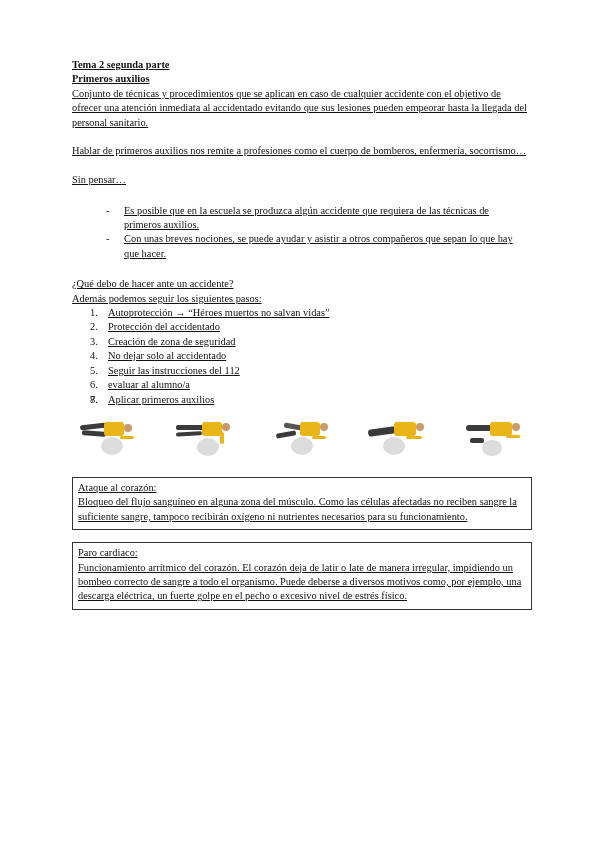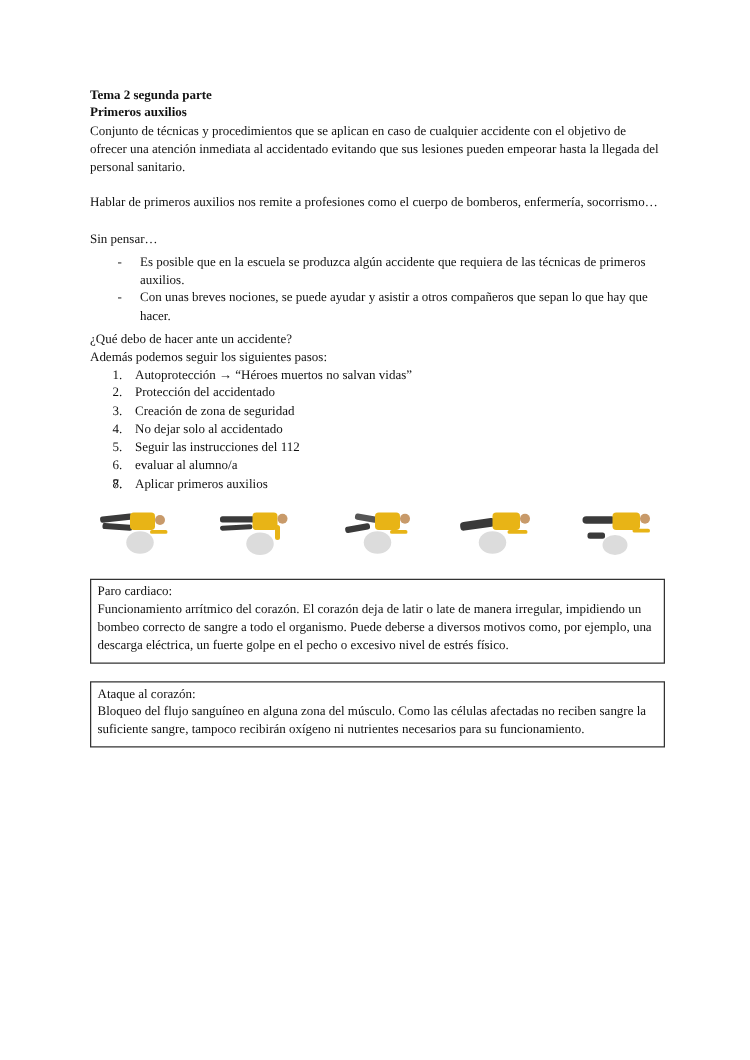--- a/index.html
+++ b/index.html
@@ -1,22 +1,22 @@
 <!DOCTYPE html>
 <html><head>
 <meta charset="utf-8">
 <style>
   html, body { margin: 0; padding: 0; background: #ffffff; }
   body { width: 600px; height: 848px; position: relative; overflow: hidden;
          font-family: "Liberation Serif", "DejaVu Serif", serif; color: #111; }
-  .page { position: absolute; left: 72px; top: 70px; width: 460px; font-size: 10.4px; line-height: 14.4px; }
+  .page { position: absolute; left: 72px; top: 58px; width: 460px; font-size: 10.4px; line-height: 14.4px; text-decoration: underline; }
   .b { font-weight: bold; }
   p { margin: 0; }
   .gap { height: 14.4px; }
-  ul.dash { list-style: none; margin: 4px; padding: 0; }
+  ul.dash { list-style: none; margin: 16px; padding: 0; }
   ul.dash li { position: relative; padding-left: 36px; }
   ul.dash li::before { content: "-"; position: absolute; left: 18px; }
   ol.num { list-style: none; margin: 0; padding: 0; }
   ol.num li { position: relative; padding-left: 36px; }
   ol.num li .n { position: absolute; left: 18px; }
   .figs { display: flex; justify-content: space-between; align-items: center; height: 52px; margin: 4px 0 4px 0; padding: 0 4px; }
   .fig { width: 68px; height: 42px; position: relative; }
   .box { border: 1.5px solid #333; padding: 3px 5px 5px 5px; margin-top: 10px; }
 </style>
 </head>
@@ -83,22 +83,22 @@
       <ellipse cx="32" cy="32" rx="10" ry="8" fill="#dcdcdc"></ellipse>
       <rect x="6" y="9" width="26" height="6" rx="3" fill="#3a3a3a"></rect>
       <rect x="10" y="22" width="14" height="5" rx="2" fill="#3a3a3a"></rect>
       <rect x="30" y="6" width="22" height="14" rx="3" fill="#e8b416"></rect>
       <circle cx="56" cy="11" r="4" fill="#c89a6a"></circle>
       <rect x="46" y="19" width="14" height="3" rx="1.5" fill="#e8b416"></rect>
     </svg>
   </div>
 
 
+  <div class="box" style="margin-top:14px;">
+    <p>Ataque al corazón:</p>
+    <p>Bloqueo del flujo sanguíneo en alguna zona del músculo. Como las células afectadas no reciben sangre la suficiente sangre, tampoco recibirán oxígeno ni nutrientes necesarios para su funcionamiento.</p>
+  </div>
+
   <div class="box" style="margin-top:12px;">
     <p>Paro cardiaco:</p>
     <p>Funcionamiento arrítmico del corazón. El corazón deja de latir o late de manera irregular, impidiendo un bombeo correcto de sangre a todo el organismo. Puede deberse a diversos motivos como, por ejemplo, una descarga eléctrica, un fuerte golpe en el pecho o excesivo nivel de estrés físico.</p>
   </div>
-
-  <div class="box" style="margin-top:14px;">
-    <p>Ataque al corazón:</p>
-    <p>Bloqueo del flujo sanguíneo en alguna zona del músculo. Como las células afectadas no reciben sangre la suficiente sangre, tampoco recibirán oxígeno ni nutrientes necesarios para su funcionamiento.</p>
-  </div>
 </div>
 
 </body></html>

